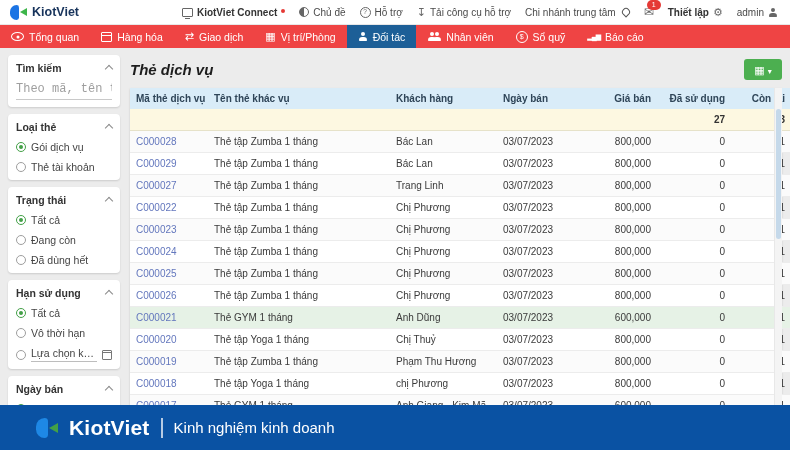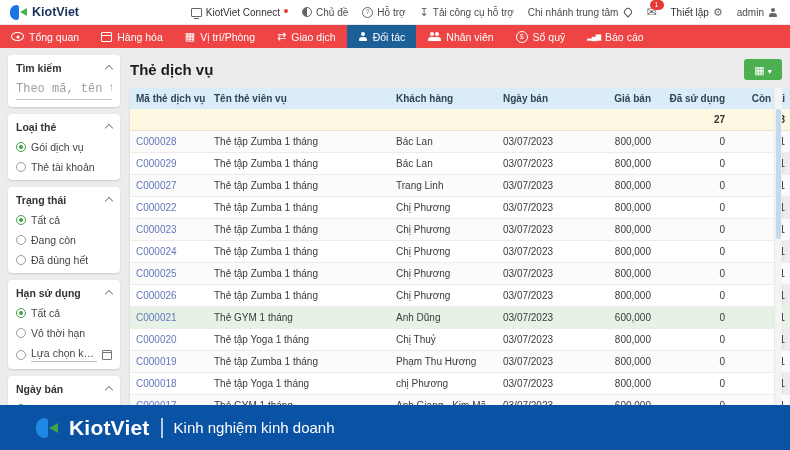--- a/index.html
+++ b/index.html
@@ -11,21 +11,21 @@
   .brand{display:flex;align-items:center;gap:5px;cursor:pointer;}
   .brand-text{font-size:12.5px;font-weight:800;color:#17335b;}
   .logomark{display:inline-flex;align-items:center;}
   .lm-blue{display:inline-block;width:9px;height:15px;background:#1b74e4;border-radius:8px 3px 3px 8px;}
   .lm-green{display:inline-block;width:0;height:0;border-top:4px solid transparent;border-bottom:4px solid transparent;
             border-right:7px solid #3db54a;margin-left:1px;}
   .logomark.big .lm-blue{width:12px;height:20px;background:#1e88e5;border-radius:10px 4px 4px 10px;}
   .logomark.big .lm-green{border-top-width:5px;border-bottom-width:5px;border-right:9px solid #43a047;}
   .topbar-right{display:flex;align-items:center;gap:14px;font-size:10px;color:#4a4a4a;}
   .tb-item{display:inline-flex;align-items:center;gap:4px;position:relative;cursor:pointer;white-space:nowrap;}
-  .tb-item .bold{font-weight:400;color:#333;}
+  .tb-item .bold{font-weight:700;color:#333;}
   .red-dot{width:4px;height:4px;background:#e53935;border-radius:50%;align-self:flex-start;margin-top:2px;}
   .badge{position:absolute;top:-5px;right:-7px;min-width:10px;height:10px;background:#e53935;color:#fff;
          border-radius:6px;font-size:7px;line-height:10px;text-align:center;padding:0 2px;font-style:normal;}
   
   .ticon{font-style:normal;color:#666;display:inline-flex;align-items:center;justify-content:center;}
   .mail-icon::before{content:"✉";font-size:12px;}
   .gear-icon::before{content:"⚙";font-size:11px;}
   .download-icon::before{content:"↧";font-size:11px;}
   .monitor-icon{width:9px;height:7px;border:1px solid #666;border-radius:1px;position:relative;}
   .monitor-icon::after{content:"";position:absolute;left:2px;right:2px;bottom:-3px;height:1px;background:#666;}
@@ -74,21 +74,21 @@
   .opt .lbl.u{border-bottom:1px solid #bdbdbd;padding-bottom:2px;}
   .radio{width:10px;height:10px;border:1px solid #9e9e9e;border-radius:50%;flex-shrink:0;position:relative;box-sizing:border-box;}
   .radio.sel{border-color:#43a047;}
   .radio.sel::after{content:"";position:absolute;top:2px;left:2px;width:4px;height:4px;border-radius:50%;background:#43a047;}
   .calendar-icon{width:8px;height:8px;border:1px solid #777;border-radius:1px;position:relative;flex-shrink:0;}
   .calendar-icon::before{content:"";position:absolute;top:1.5px;left:0;right:0;height:1px;background:#777;}
   .sort-icon::before{content:"⇅";font-size:9px;color:#777;font-style:normal;}
   
   .main{flex:1;min-width:0;}
   .main-head{display:flex;justify-content:space-between;align-items:center;height:26px;margin:1px 0 6px;}
-  .main-head h1{font-size:15px;font-weight:700;color:#1d1d1d;margin:0;}
+  .main-head h1{font-size:15px;font-weight:700;color:#1d1d1d;margin:0;font-style:italic;}
   .grid-btn{width:38px;height:21px;background:#4caf50;border:none;border-radius:3px;display:flex;align-items:center;
             justify-content:center;gap:3px;cursor:pointer;color:#fff;padding:0;}
   .grid-white-icon::before{content:"▦";font-size:11px;color:#fff;font-style:normal;line-height:1;}
   .caret-icon::before{content:"▾";font-size:8px;color:#fff;font-style:normal;line-height:1;}
   .table-wrap{position:relative;background:#fff;box-shadow:0 1px 2px rgba(0,0,0,.15);}
   table{width:100%;border-collapse:collapse;table-layout:fixed;font-size:10px;color:#3a3a3a;}
   th{background:#d9ecf8;font-size:10px;font-weight:700;color:#2f4558;height:21px;padding:0 6px;text-align:left;
      white-space:nowrap;overflow:hidden;cursor:pointer;}
   th.r{text-align:right;}
   td{height:21px;padding:0 6px;border-bottom:1px solid #ececec;white-space:nowrap;overflow:hidden;text-overflow:ellipsis;}
@@ -161,26 +161,26 @@
     <div class="nav-left" id="navItems">
         <div class="nav-item">
           <i class="nicon eye-icon"></i>
           <span>Tổng quan</span>
         </div>
         <div class="nav-item">
           <i class="nicon box-icon"></i>
           <span>Hàng hóa</span>
         </div>
         <div class="nav-item">
+          <i class="nicon swap-icon"></i>
+          <span>Giao dịch</span>
+        </div>
+        <div class="nav-item">
           <i class="nicon grid-icon"></i>
           <span>Vị trí/Phòng</span>
-        </div>
-        <div class="nav-item">
-          <i class="nicon swap-icon"></i>
-          <span>Giao dịch</span>
         </div>
         <div class="nav-item active">
           <i class="nicon person-icon"></i>
           <span>Đối tác</span>
         </div>
         <div class="nav-item">
           <i class="nicon people-icon"></i>
           <span>Nhân viên</span>
         </div>
         <div class="nav-item">
@@ -273,21 +273,21 @@
         <button class="grid-btn">
           <i class="grid-white-icon"></i>
           <i class="caret-icon"></i>
         </button>
       </div>
       <div class="table-wrap">
         <table>
           <thead id="thead">
               <tr>
                 <th style="width: 66px;">Mã thẻ dịch vụ</th>
-                <th style="width: 170px;">Tên thẻ viên vụ</th>
+                <th style="width: 170px;">Tên thẻ khác vụ</th>
                 <th style="width: 95px;">Khách hàng</th>
                 <th style="width: 70px;">Ngày bán</th>
                 <th class="r" style="width: 66px;">Giá bán</th>
                 <th class="r" style="width: 62px;">Đã sử dụng</th>
                 <th class="r" style="width: 48px;">Còn lại</th>
               </tr>
             </thead>
           <tbody id="tbody">
               <tr class="summary">
                 <td></td>

